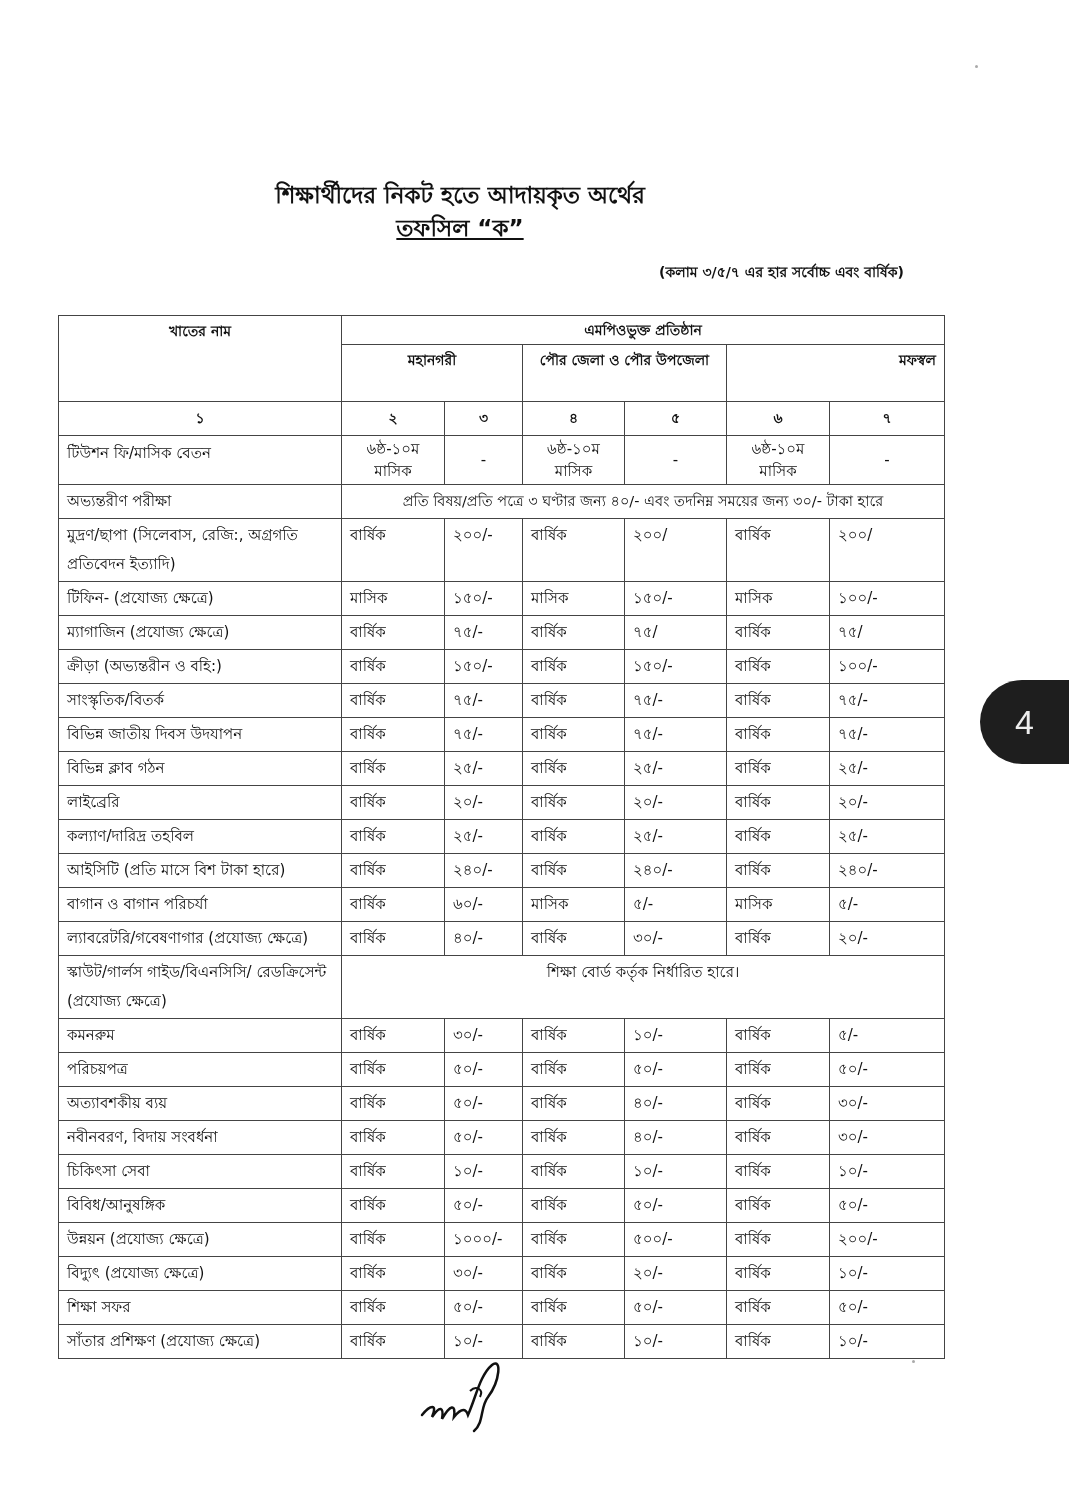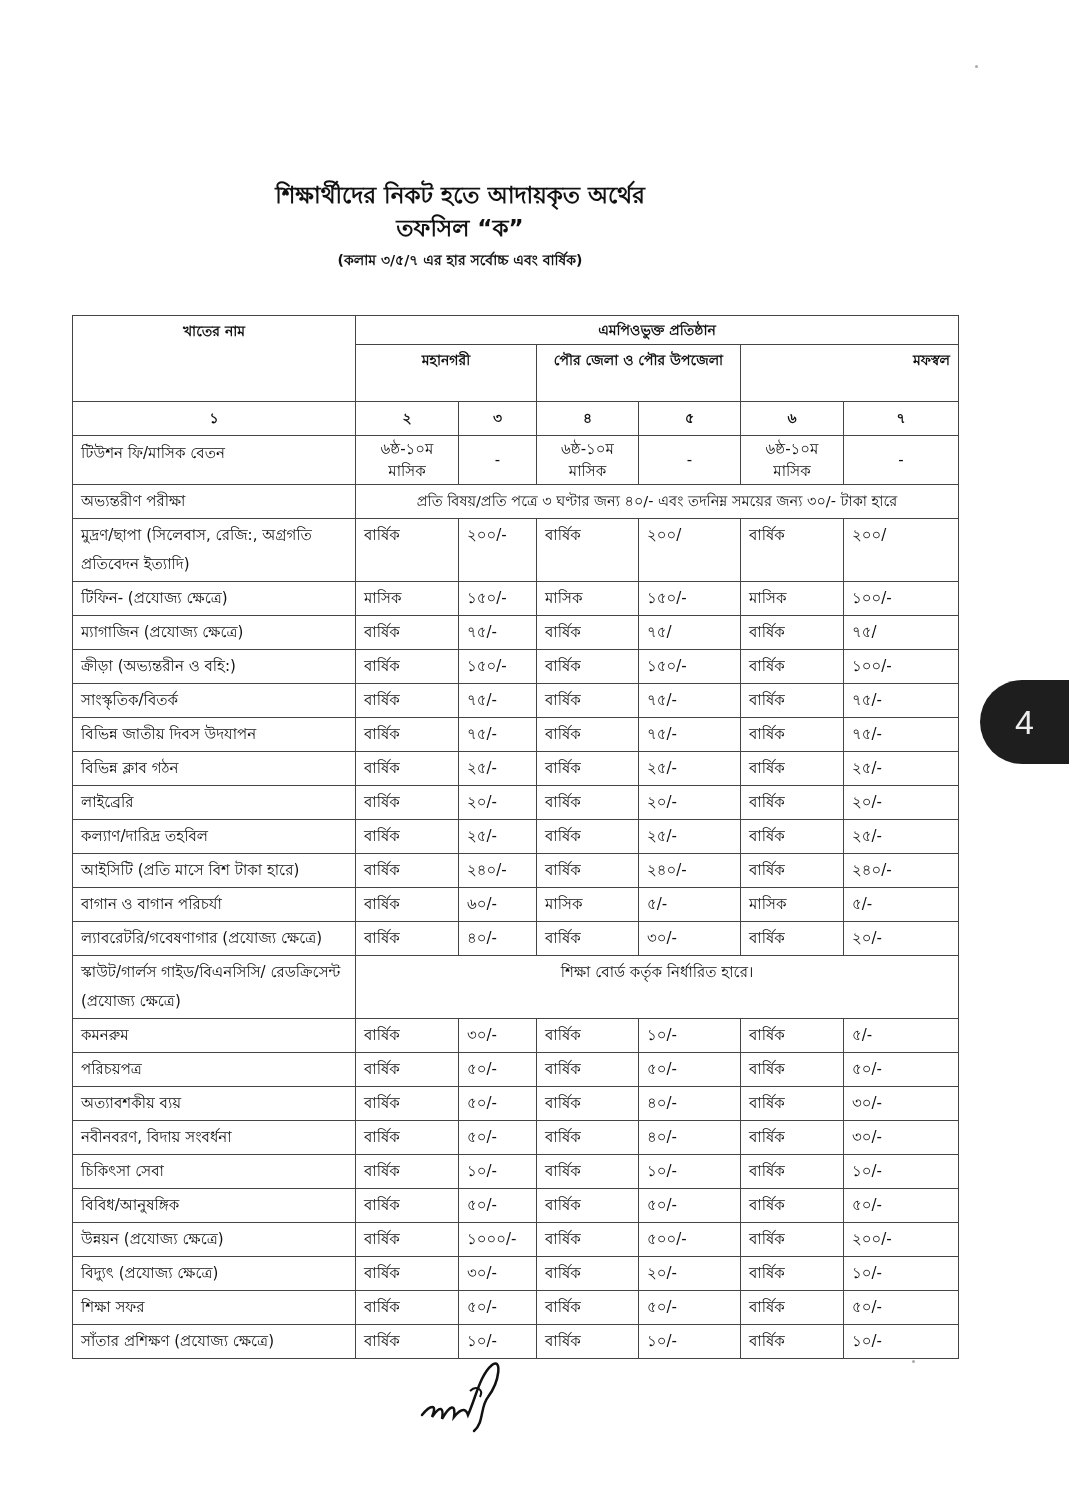--- a/index.html
+++ b/index.html
@@ -1,23 +1,23 @@
 <!DOCTYPE html>
 <html><head>
 <meta charset="utf-8">
 <style>
   html, body { margin:0; padding:0; }
   body { width:1069px; height:1511px; background:#ffffff; position:relative; overflow:hidden;
          font-family:"DejaVu Sans", sans-serif; color:#111; }
   .titles { position:absolute; left:0; width:920px; top:178px; text-align:center; }
   .t1 { font-size:23px; font-weight:bold; line-height:34px; margin:0; }
-  .t2 { font-size:23px; font-weight:bold; line-height:32px; margin:0; }
+  .t2 { font-size:23px; font-weight:bold; line-height:32px; margin:0;text-decoration:underline; }
   .t3 { font-size:23px; font-weight:bold; line-height:34px; margin:0; }
-  .t4 { font-size:14px; font-weight:bold; line-height:24px; margin:4px; }
-  table.fee { position:absolute; left:72px; top:315px; border-collapse:collapse; table-layout:fixed; width:886px; font-size:15px; }
+  .t4 { font-size:14px; font-weight:bold; line-height:24px; margin:16px;text-align:right; }
+  table.fee { position:absolute; left:58px; top:315px; border-collapse:collapse; table-layout:fixed; width:886px; font-size:15px; }
   table.fee td, table.fee th { border:1px solid #444; padding:2px 8px; vertical-align:top; line-height:29px; font-weight:normal; }
   table.fee th { font-weight:bold; text-align:center; font-size:14px; }
   .num th { line-height:20px; padding:1px; }
   .center { text-align:center; }
   .dash { text-align:center; vertical-align:middle !important; }
   .badge { position:absolute; left:980px; top:680px; width:89px; height:84px; background:#1e1e1e;
            border-radius:42px 0 0 42px; color:#eee; font-size:34px; text-align:center; line-height:84px; font-family:"Liberation Sans", sans-serif; }
   .sig { position:absolute; left:410px; top:1345px; width:120px; height:90px; }
   .dot { position:absolute; width:3px; height:3px; background:#aaa; border-radius:50%; }
 </style>

